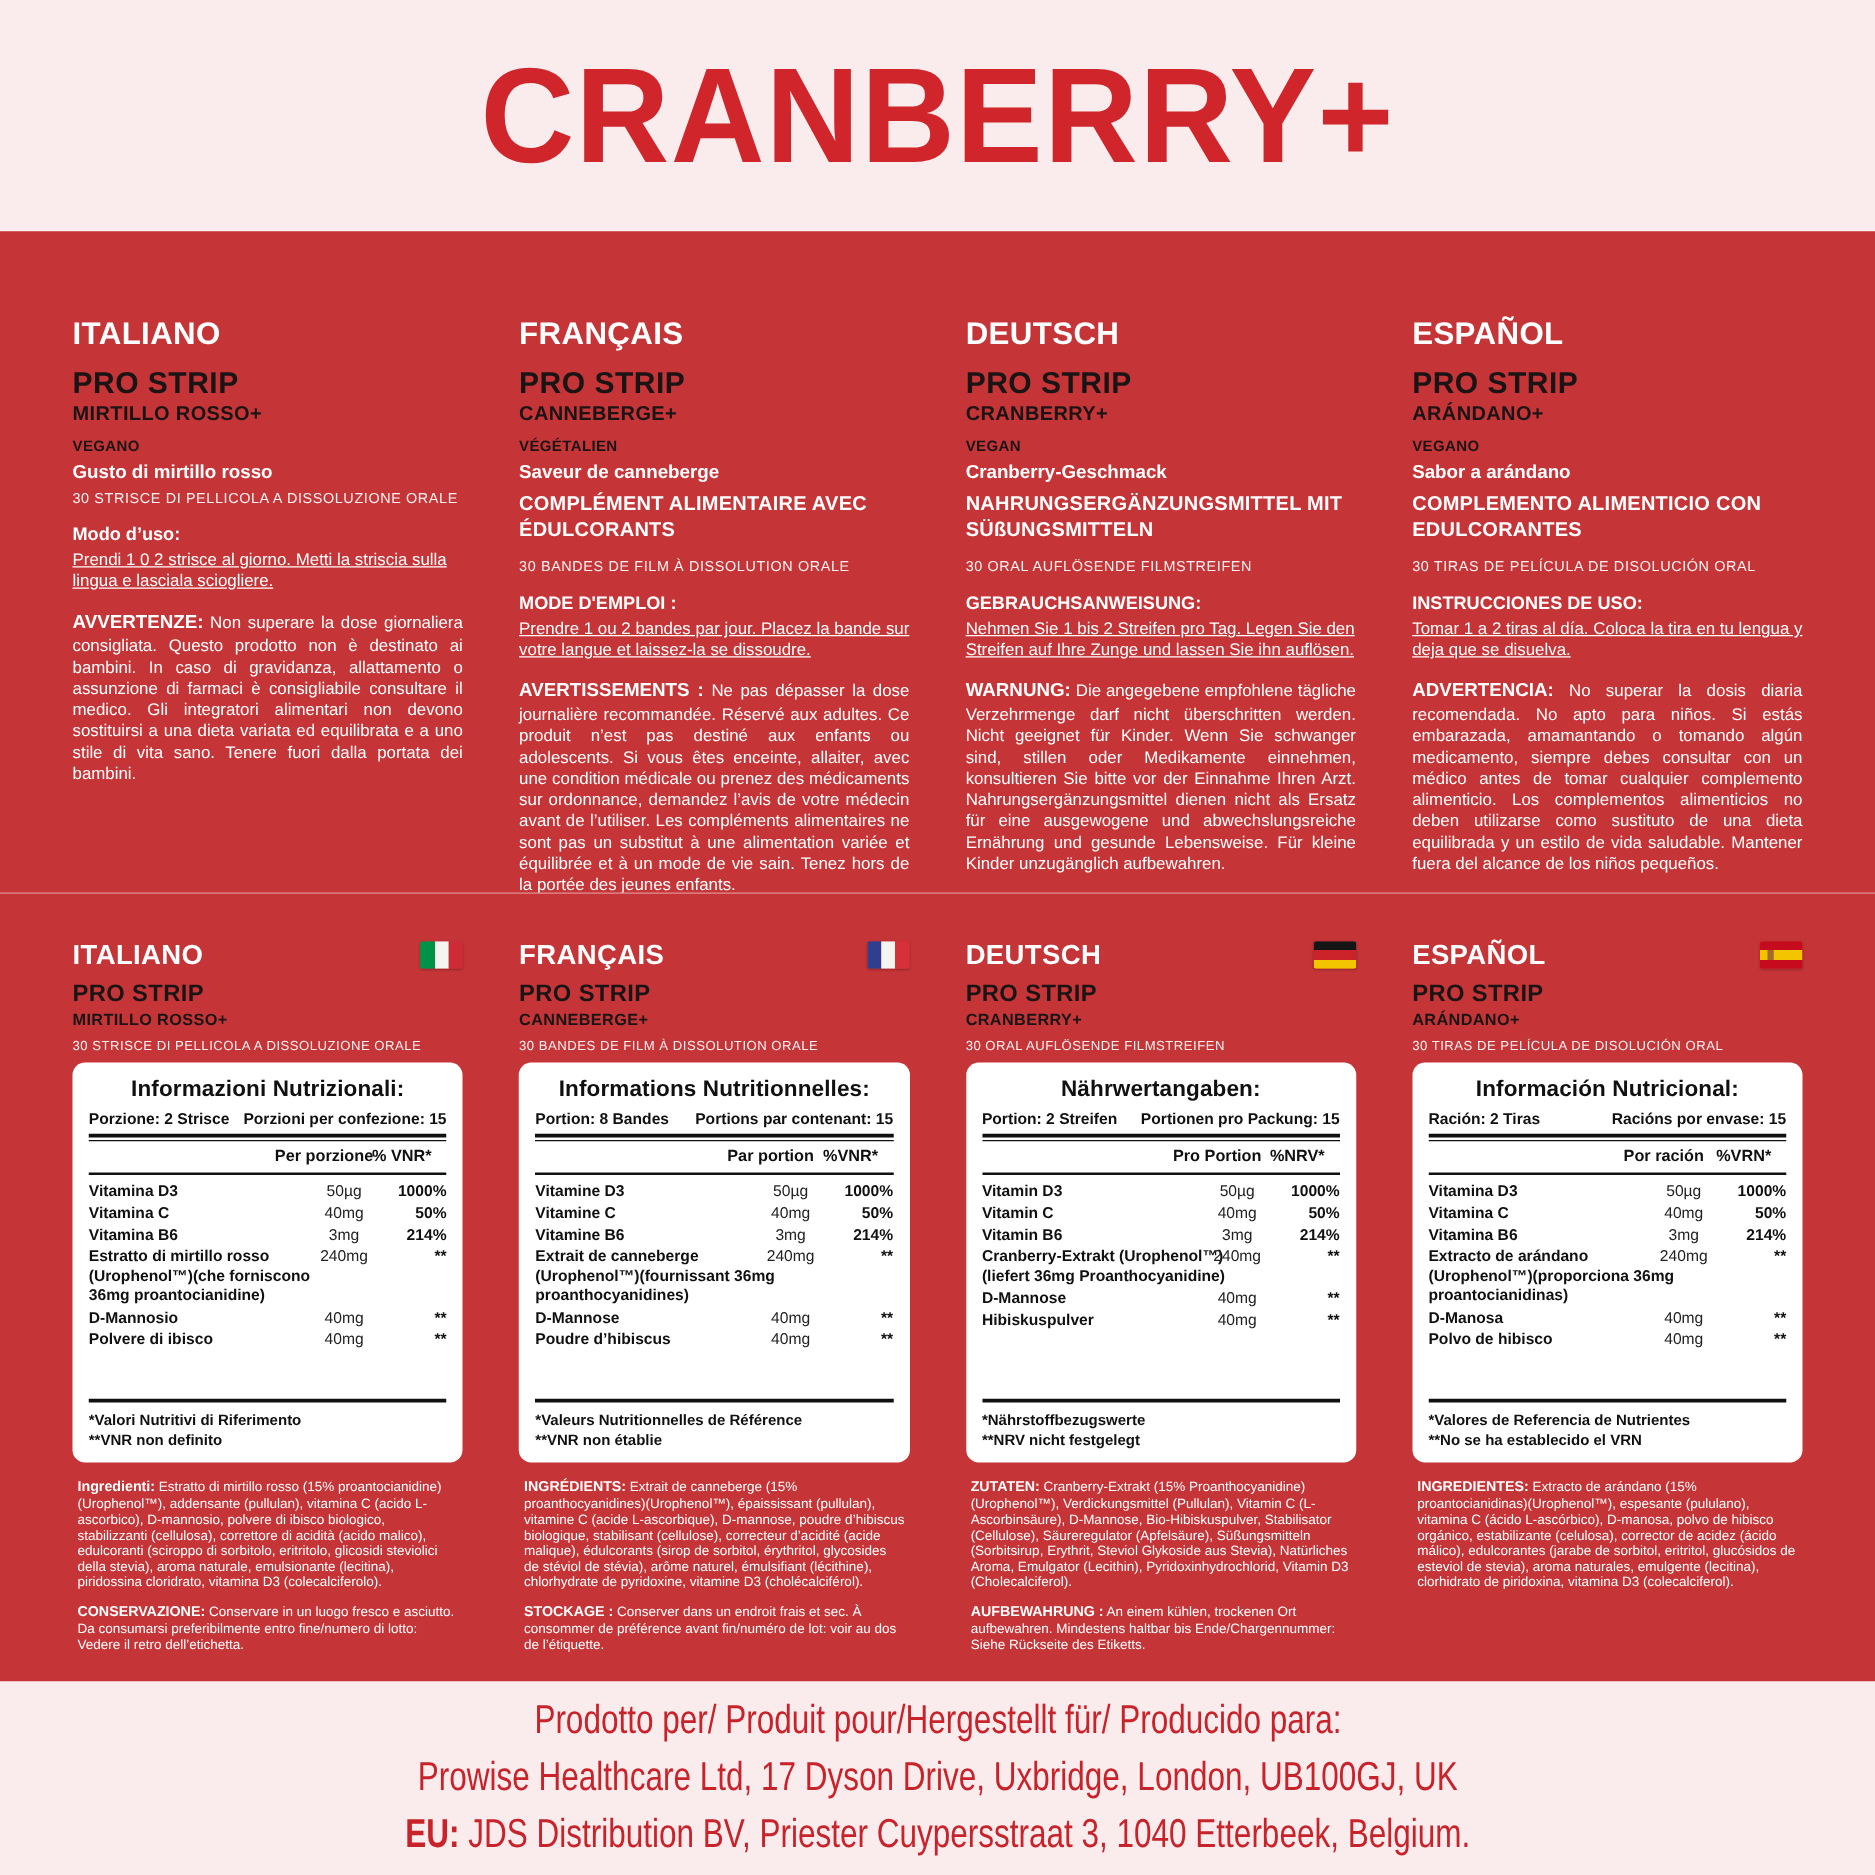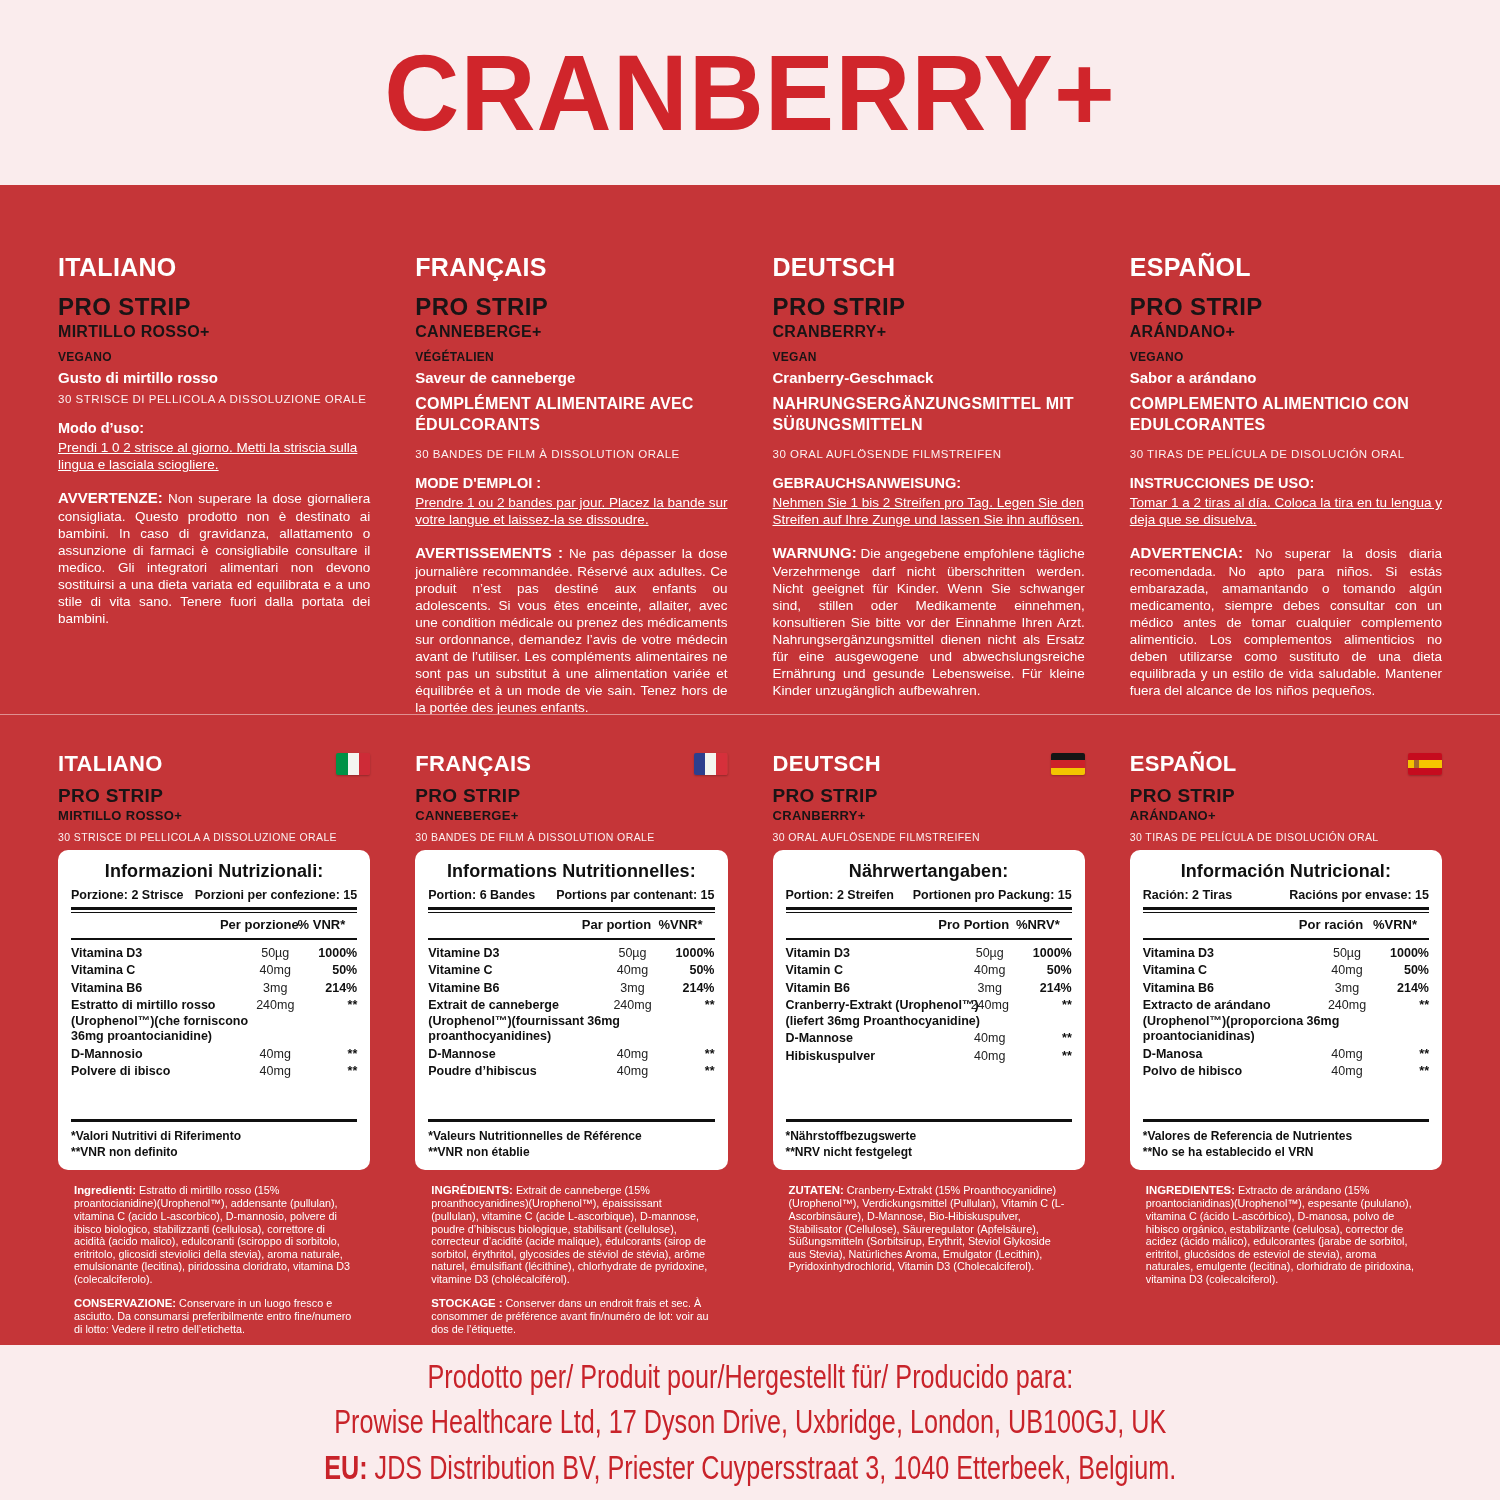--- a/index.html
+++ b/index.html
@@ -56,21 +56,21 @@
   .hamt{position:absolute;right:44px;width:108px;text-align:center;}
   .hnrv{position:absolute;right:12px;width:62px;text-align:right;}
   .rule-c{height:2px;background:#101010;margin:3px 0 6px;}
   .nrow{position:relative;font-size:12.5px;line-height:1.24;margin-bottom:2px;}
   .rname{font-weight:700;white-space:pre-line;display:block;padding-right:2px;}
   .ramt{position:absolute;top:0;right:52px;width:60px;text-align:center;font-weight:400;color:#222;}
   .rnrv{position:absolute;top:0;right:0;width:50px;text-align:right;font-weight:700;}
   .nt-foot{margin-top:auto;font-size:12px;font-weight:700;line-height:1.32;}
   .rule-d{height:3px;background:#101010;margin-bottom:7px;}
 
-  .ing{font-size:10.8px;line-height:1.17;color:#fff;margin:0 16px 11px;}
+  .ing{font-size:10.8px;line-height:1.17;color:#fff;margin:0 4px 11px;}
   .ilabel{font-weight:800;font-size:11.4px;}
 
   
   .footer{height:155px;background:#FAECED;flex:none;display:flex;flex-direction:column;align-items:center;justify-content:center;gap:3px;text-align:right;}
   .fline{color:#C8232A;font-size:30px;line-height:1.42;white-space:nowrap;display:inline-block;transform:scaleX(.84) scaleY(1.08);}
   .fbold{font-weight:800;}
 </style>
 </head>
 <body>
 
@@ -215,21 +215,21 @@
               <span class="f-fr2"></span>
               <span class="f-fr3"></span>
             </span>
         </div>
         <div class="brand2">PRO STRIP</div>
         <div class="variant2">CANNEBERGE+</div>
         <div class="format2">30 BANDES DE FILM À DISSOLUTION ORALE</div>
         <div class="ntable">
           <div class="nt-title">Informations Nutritionnelles:</div>
           <div class="nt-serving">
-            <span>Portion: 6 Bandes</span>
+            <span>Portion: 8 Bandes</span>
             <span>Portions par contenant: 15</span>
           </div>
           <div class="rule-a"></div>
             <div class="rule-b"></div>
           <div class="nt-head">
             <span class="hamt">Par portion</span>
             <span class="hnrv">%VNR*</span>
           </div>
           <div class="rule-c"></div>
           <div class="nrow">
@@ -330,20 +330,21 @@
               <span class="ramt">40mg</span>
               <span class="rnrv">**</span>
             </div>
           <div class="nt-foot">
             <div class="rule-d"></div>
             <div>*Nährstoffbezugswerte</div>
             <div>**NRV nicht festgelegt</div>
           </div>
         </div>
         <p class="ing"><span class="ilabel">ZUTATEN:</span> <span>Cranberry-Extrakt (15% Proanthocyanidine) (Urophenol™), Verdickungsmittel (Pullulan), Vitamin C (L-Ascorbinsäure), D-Mannose, Bio-Hibiskuspulver, Stabilisator (Cellulose), Säureregulator (Apfelsäure), Süßungsmitteln (Sorbitsirup, Erythrit, Steviol Glykoside aus Stevia), Natürliches Aroma, Emulgator (Lecithin), Pyridoxinhydrochlorid, Vitamin D3 (Cholecalciferol).</span></p>
+        <p class="ing"><span class="ilabel">AUFBEWAHRUNG :</span> <span>An einem kühlen, trockenen Ort aufbewahren. Mindestens haltbar bis Ende/Chargennummer: Siehe Rückseite des Etiketts.</span></p>
       </div>
 
       <div>
         <div class="lang-row">
           <h2 class="lang2">ESPAÑOL</h2>
           <span class="flag h">
               <span class="f-es1"></span>
               <span class="f-es2"></span>
               <span class="f-es3"></span>
               <span class="es-emblem"></span>

